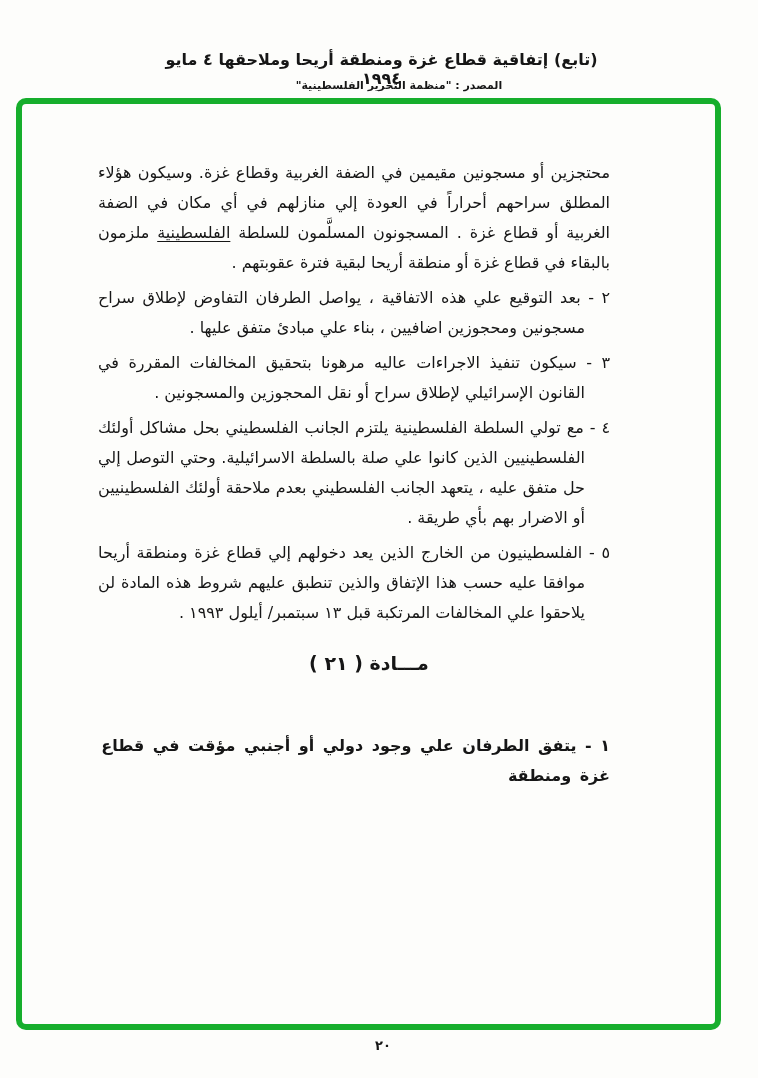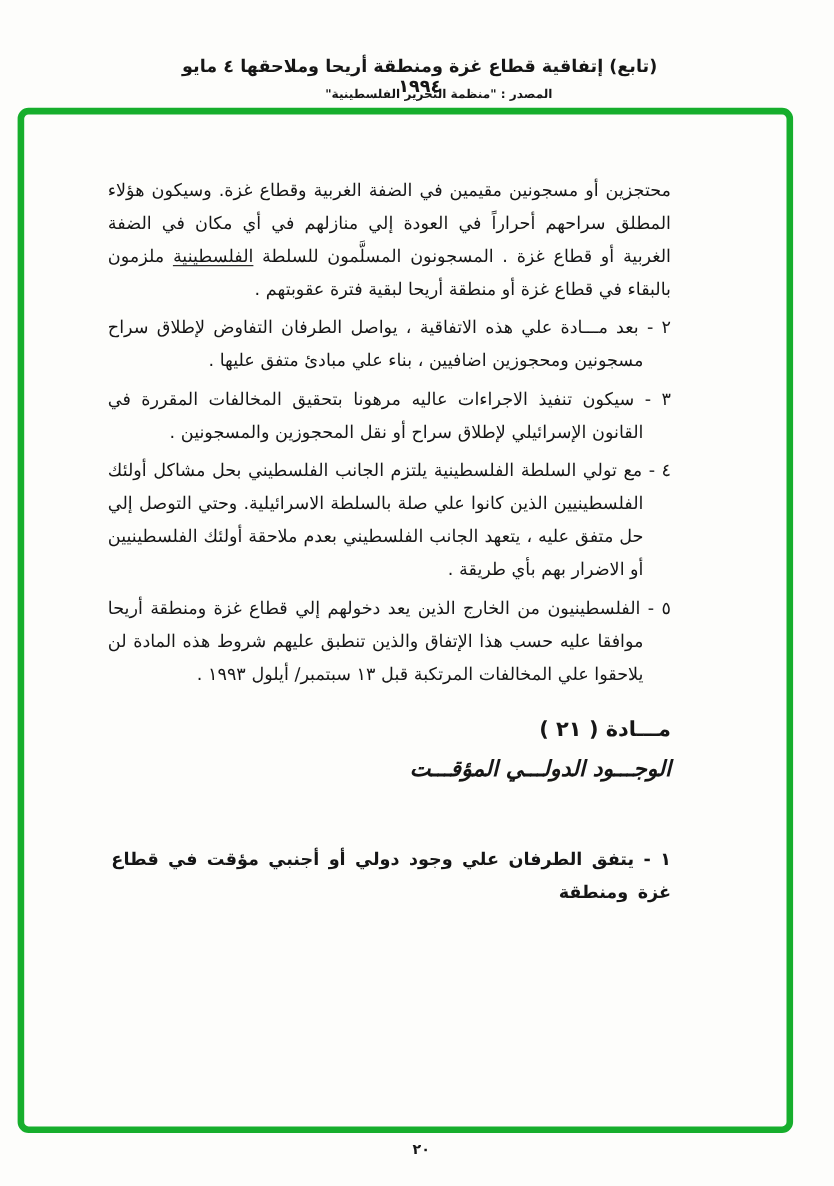--- a/index.html
+++ b/index.html
@@ -31,21 +31,21 @@
   .content{
     position:absolute;top:54px;right:105px;width:512px;
     font-size:16px;line-height:30px;text-align:justify;
     text-justify:inter-word;
   }
   .para{margin:0 0 5px 0;}
   .para u{text-underline-offset:3px;}
   .item{padding-right:25px;text-indent:-25px;}
   .num{white-space:pre;}
   
-  .article-head{margin-top:18px;margin-bottom:0;
+  .article-head{margin-top:18px;margin-bottom:0;text-align:center;
     margin-left:30px; 
   }
   .article-number{font-size:19px;line-height:35px;font-weight:bold;}
   .article-title{font-size:20px;line-height:35px;font-weight:bold;font-style:italic;}
   
   .final-item{
     margin-top:50px;font-weight:bold;text-align:right;
     word-spacing:3px;padding-right:0;text-indent:0;
   }
   
@@ -58,31 +58,30 @@
 <body style="background: rgb(253, 253, 251); color: rgb(22, 22, 22);">
 
 <div class="hdr-title">(تابع) إتفاقية قطاع غزة ومنطقة أريحا وملاحقها ٤ مايو ١٩٩٤</div>
 <div class="hdr-source">المصدر :  "منظمة التحرير الفلسطينية"</div>
 
 <div class="frame" style="border-color: rgb(22, 174, 44);">
   <div class="content">
 
     <p class="para"><span>محتجزين أو مسجونين مقيمين في الضفة الغربية وقطاع غزة. وسيكون هؤلاء المطلق سراحهم أحراراً في العودة إلي منازلهم في أي مكان في الضفة الغربية أو قطاع غزة .  المسجونون المسلَّمون للسلطة </span><u>الفلسطينية</u><span> ملزمون بالبقاء في قطاع غزة أو منطقة أريحا لبقية فترة عقوبتهم .</span></p>
 
-    <p class="para item"><span class="num">٢</span><span class="num"> - </span><span>بعد مـــادة علي هذه الاتفاقية ،  يواصل الطرفان التفاوض لإطلاق سراح مسجونين ومحجوزين اضافيين ،  بناء علي مبادئ متفق عليها .</span></p>
+    <p class="para item"><span class="num">٢</span><span class="num"> - </span><span>بعد التوقيع علي هذه الاتفاقية ،  يواصل الطرفان التفاوض لإطلاق سراح مسجونين ومحجوزين اضافيين ،  بناء علي مبادئ متفق عليها .</span></p>
 
     <p class="para item"><span class="num">٣</span><span class="num"> - </span><span>سيكون تنفيذ الاجراءات عاليه مرهونا بتحقيق المخالفات المقررة في القانون الإسرائيلي لإطلاق سراح أو نقل المحجوزين والمسجونين .</span></p>
 
     <p class="para item"><span class="num">٤</span><span class="num"> - </span><span>مع تولي السلطة الفلسطينية يلتزم الجانب الفلسطيني بحل مشاكل أولئك الفلسطينيين الذين كانوا علي صلة بالسلطة الاسرائيلية. وحتي التوصل إلي حل متفق عليه ،  يتعهد الجانب الفلسطيني بعدم ملاحقة أولئك الفلسطينيين أو الاضرار بهم بأي طريقة .</span></p>
 
     <p class="para item"><span class="num">٥</span><span class="num"> - </span><span>الفلسطينيون من الخارج الذين يعد دخولهم إلي قطاع غزة ومنطقة أريحا موافقا عليه حسب هذا الإتفاق والذين تنطبق عليهم شروط هذه المادة لن يلاحقوا علي المخالفات المرتكبة قبل ١٣ سبتمبر/ أيلول ١٩٩٣ .</span></p>
 
     <div class="article-head">
       <div class="article-number">مـــادة  ( ٢١ )</div>
-      <div class="article-title">الوجـــود الدولـــي المؤقـــت</div>
     </div>
 
     <p class="para final-item"><span class="num">١</span><span class="num"> - </span><span>يتفق الطرفان علي وجود دولي أو أجنبي مؤقت في قطاع غزة ومنطقة</span></p>
 
   </div>
 </div>
 
 <div class="page-number">٢٠</div>
 
 </body></html>

